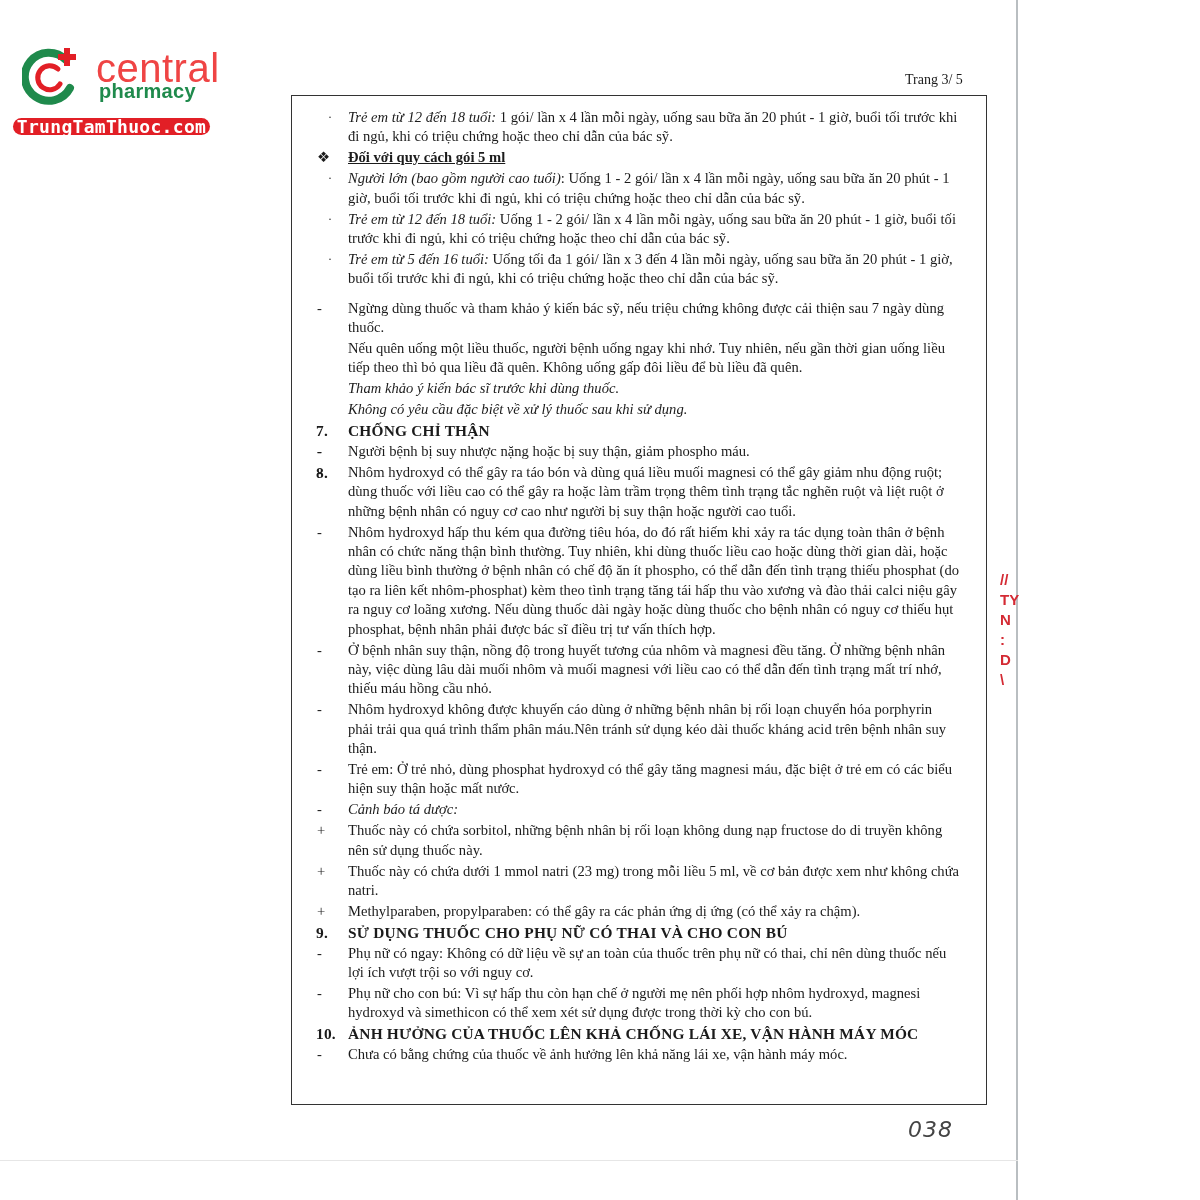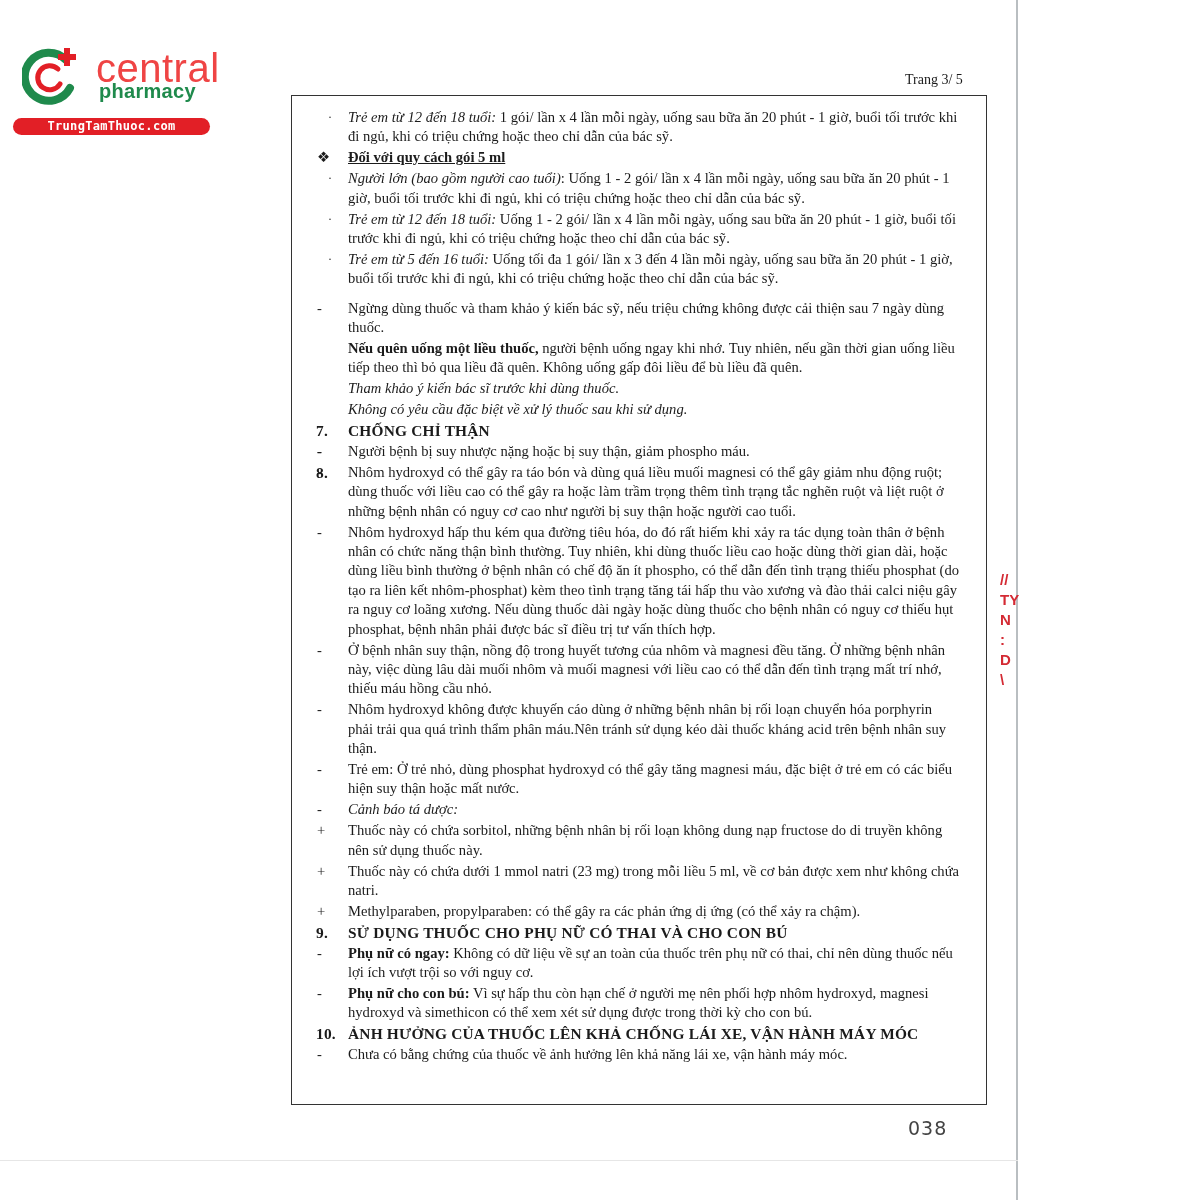--- a/index.html
+++ b/index.html
@@ -6,45 +6,45 @@
   body {
     width: 1200px; height: 1200px; position: relative; overflow: hidden;
     background: #ffffff;
     font-family: "Liberation Serif", "DejaVu Serif", serif;
     color: #1b1b1b;
   }
   .logo { position: absolute; left: 10px; top: 38px; width: 205px; height: 100px; }
   .logo .mark { position: absolute; left: 12px; top: 8px; width: 60px; height: 60px; }
   .logo .brand { position: absolute; left: 86px; top: 10px; font-family: "Liberation Sans", sans-serif; font-size: 40px; color: #ef4444; letter-spacing: 0.5px; line-height: 40px; }
   .logo .sub { position: absolute; left: 89px; top: 42px; font-family: "Liberation Sans", sans-serif; font-size: 20px; color: #1f8a4c; font-weight: bold; letter-spacing: 0.3px; }
-  .logo .pill { position: absolute; left: 3px; top: 80px; width: 197px; height: 17px; border-radius: 9px; background: #e21f26; color: #fff; font-family: "DejaVu Sans Mono", monospace; font-size: 12px; font-weight: bold; line-height: 17px; text-align: center; letter-spacing: 0.3px; }
+  .logo .pill { position: absolute; left: 3px; top: 80px; width: 197px; height: 17px; border-radius: 9px; background: #e21f26; color: #fff; font-family: "DejaVu Sans Mono", monospace; font-size: 18px; font-weight: bold; line-height: 17px; text-align: center; letter-spacing: 0.3px; }
 
   .right-rule { position: absolute; left: 1016px; top: 0; width: 2px; height: 1200px; background: #b9bec1; }
   .bottom-rule { position: absolute; left: 0; top: 1160px; width: 1018px; height: 1px; background: #e6e6e6; }
 
   .page-no { position: absolute; left: 905px; top: 72px; font-size: 14px; }
 
   .frame {
     position: absolute; left: 291px; top: 95px; width: 696px; height: 1010px;
     border: 1px solid #333; box-sizing: border-box;
   }
   .content { position: absolute; left: 0; top: 12px; width: 100%; }
   .row { position: relative; padding-left: 56px; padding-right: 26px; font-size: 14.6px; line-height: 19.4px; margin-bottom: 1.5px; }
   .row .mk { position: absolute; left: 25px; top: 0; width: 24px; text-align: left; }
   .row.dot .mk { left: 36px; font-size: 12px; }
   .row.spacer { margin-top: 10px; }
   .heading { font-weight: bold; font-size: 15.4px; letter-spacing: 0.2px; }
   .heading .mk { left: 24px; }
   .ul { font-weight: bold; text-decoration: underline; }
   i, .it { font-style: italic; }
-  b { font-weight: bold; text-align: right; }
+  b { font-weight: normal; text-align: right; }
 
   .stamp { position: absolute; left: 1000px; top: 570px; width: 22px; height: 140px; color: #d42a33; font-family: "Liberation Sans", sans-serif; font-weight: bold; font-size: 15px; line-height: 20px; }
   .stamp span { display: block; }
-  .handwritten { position: absolute; left: 908px; top: 1117px; font-family: "DejaVu Sans", sans-serif; font-size: 19px; color: #444; letter-spacing: 1px; }
+  .handwritten { position: absolute; left: 908px; top: 1117px; font-family: "DejaVu Sans", sans-serif; font-size: 22px; color: #444; font-style: italic; letter-spacing: 1px; }
 </style>
 </head>
 <body>
 
 <div class="logo">
   <svg class="mark" viewBox="0 0 60 60">
     <path d="M44 14 A24 24 0 1 0 48 42" fill="none" stroke="#1f8a4c" stroke-width="8" stroke-linecap="round"></path>
     <path d="M36 23 A12 12 0 1 0 38 38" fill="none" stroke="#e21f26" stroke-width="5" stroke-linecap="round"></path>
     <rect x="42" y="2" width="6" height="18" fill="#e21f26"></rect>
     <rect x="36" y="8" width="18" height="6" fill="#e21f26"></rect>

